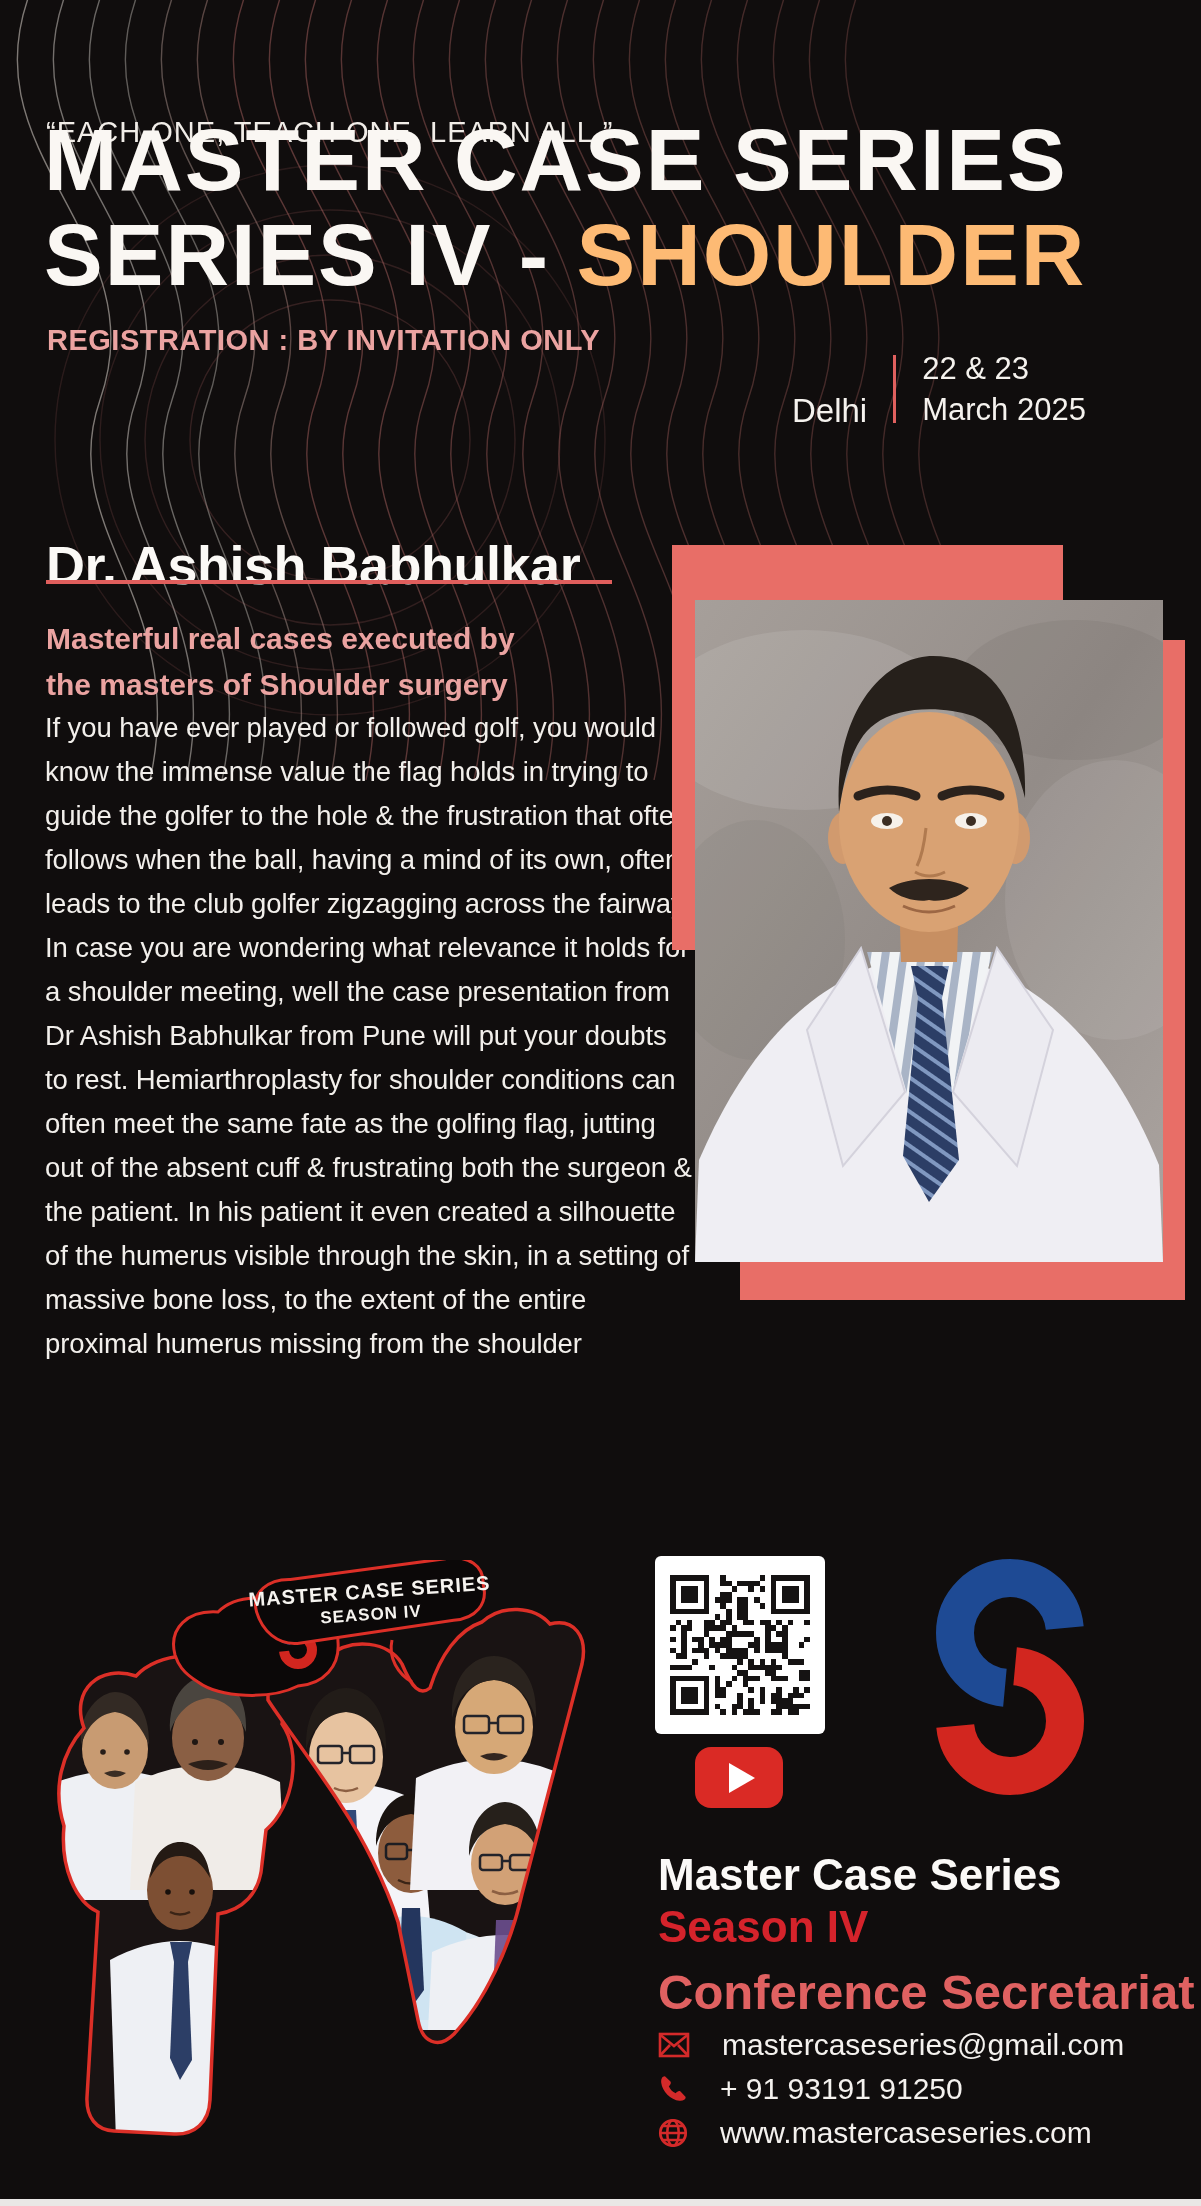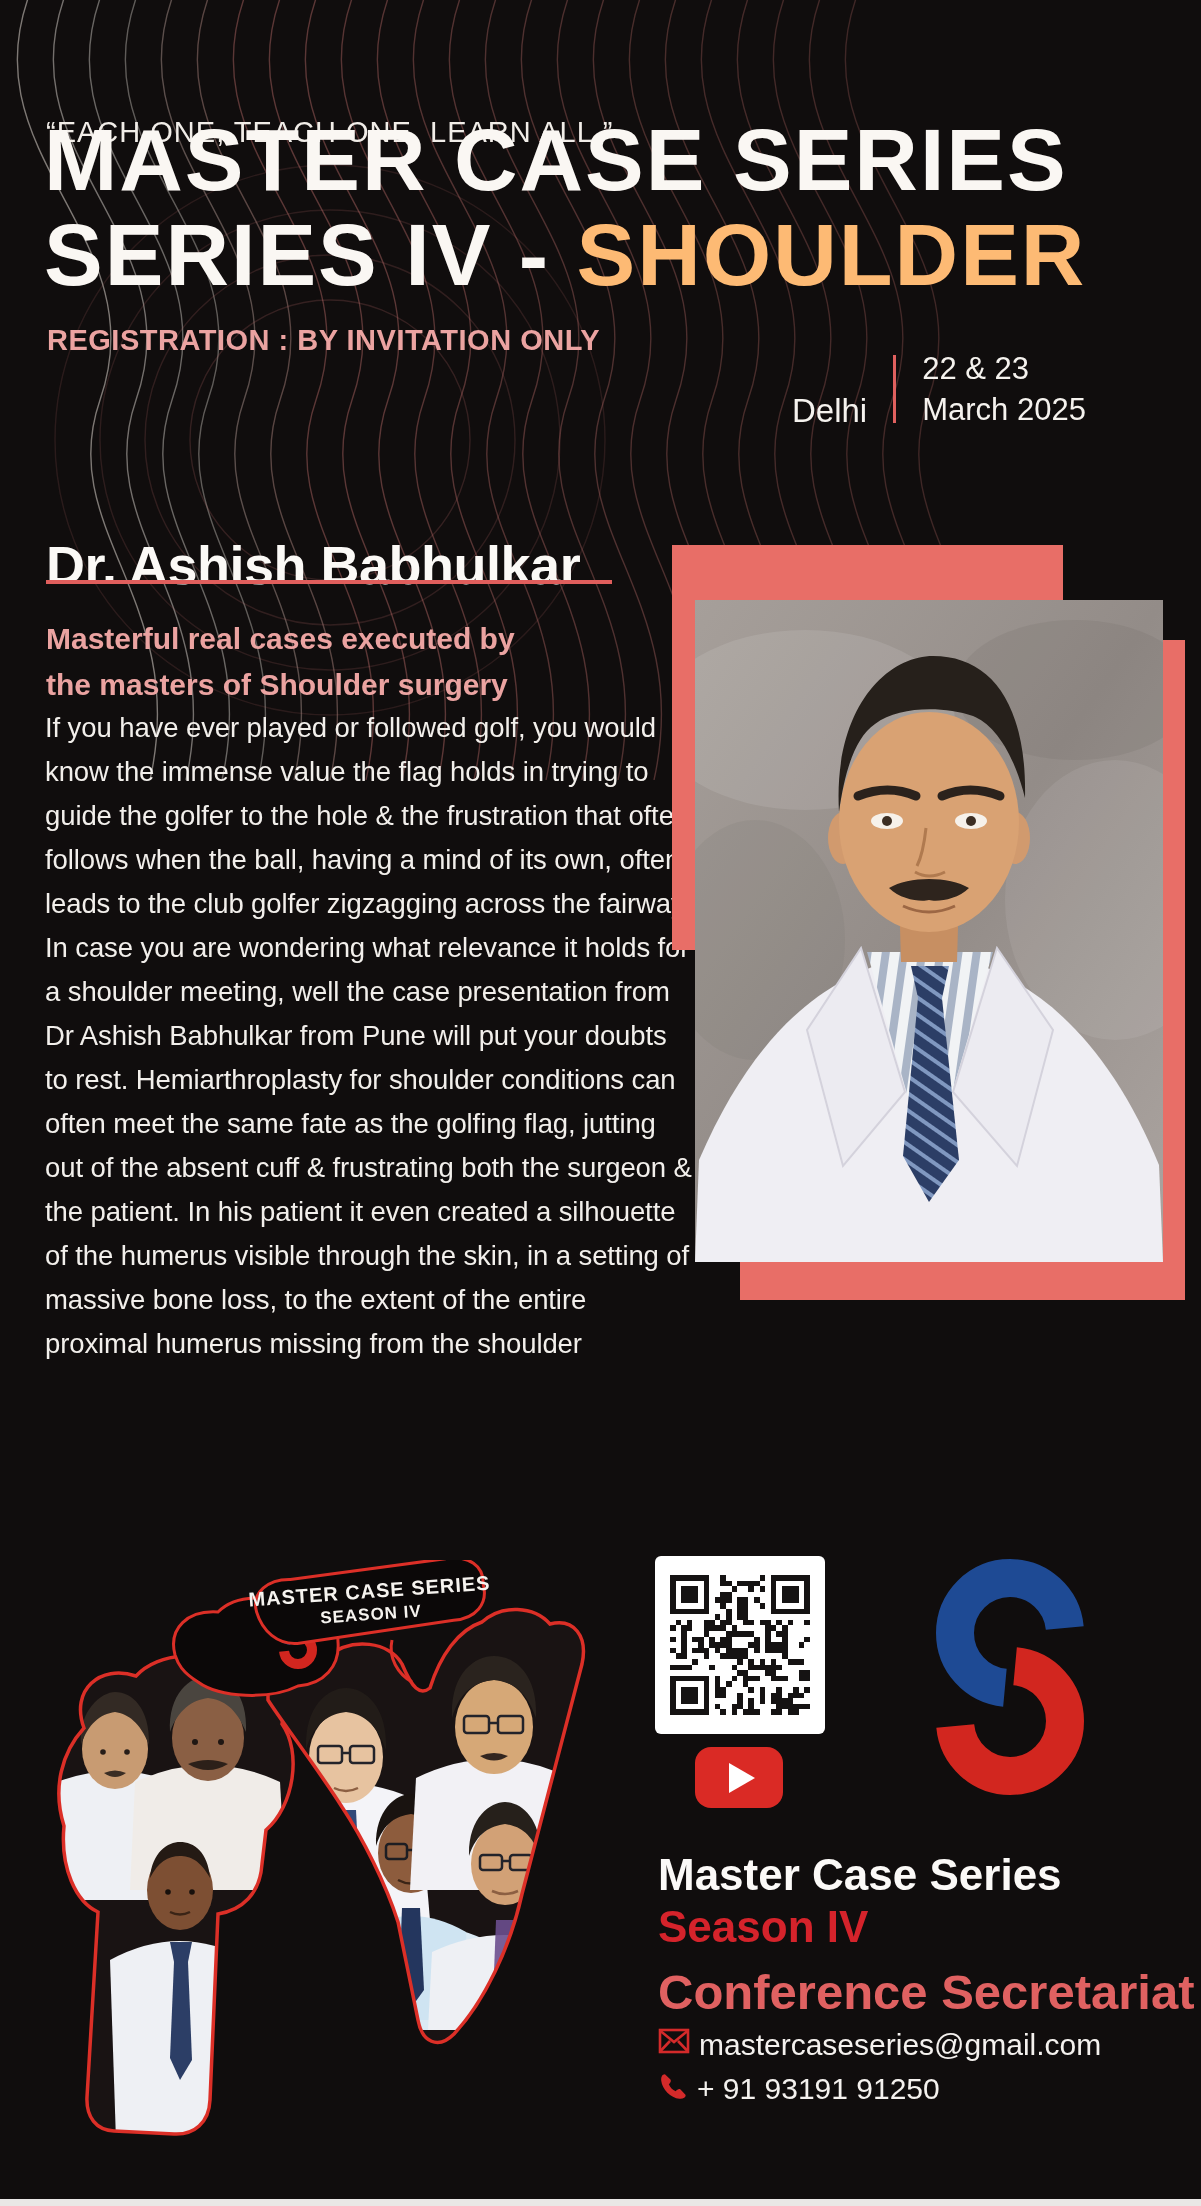--- a/index.html
+++ b/index.html
@@ -28,21 +28,21 @@
   .qr-panel{left:655px;top:1556px;width:170px;height:178px;background:#ffffff;border-radius:6px;
             display:flex;align-items:center;justify-content:center;}
   .yt{left:695px;top:1747px;width:88px;height:61px;background:#da2a25;border-radius:16px;
       display:flex;align-items:center;justify-content:center;}
   .yt-tri{width:0;height:0;border-left:26px solid #ffffff;border-top:15px solid transparent;border-bottom:15px solid transparent;margin-left:6px;}
   
   .brand1{left:658px;top:1850px;font-size:44px;font-weight:700;color:#fbf9f7;}
   .brand2{left:658px;top:1902px;font-size:44px;font-weight:700;color:#d5232b;}
   .section-title{left:658px;top:1964px;font-size:49px;font-weight:700;color:#e06161;}
   .contacts{left:658px;top:2028px;display:flex;flex-direction:column;gap:10px;}
-  .contact-row{display:flex;align-items:flex-start;gap:9px;height:34px;}
+  .contact-row{display:flex;align-items:center;gap:32px;height:34px;}
   .contact-row .txt{font-size:30px;color:#f4f1ee;}
   .bottom-strip{left:0;top:2199px;width:1201px;height:7px;background:#e9e7e5;}
 </style>
 </head>
 <body>
 
 <div class="poster">
 
   <svg class="abs" style="left:0;top:0" width="1201" height="780" viewBox="0 0 1201 780" aria-hidden="true">
     <defs>
@@ -473,16 +473,24 @@
         <path d="M2.5 3 L16 14 L29.5 3 M2.5 23 L12 13 M29.5 23 L20 13" fill="none" stroke="#d42a2a" stroke-width="2.6"></path>
       </svg>
       <span class="txt">mastercaseseries@gmail.com</span>
     </div>
     <div class="contact-row">
       <svg width="30" height="30" viewBox="0 0 26 26">
         <path d="M6 2 C3.5 2 2.5 4.5 2.8 7.5 C3.6 15 11 22.4 18.5 23.2 C21.5 23.5 24 22.5 24 20 L19.5 15.2 C18.2 14.2 16.5 15.4 15.4 16.6 C12.4 15.4 10.6 13.6 9.4 10.6 C10.6 9.5 11.8 7.8 10.8 6.5 Z" fill="#d42a2a"></path>
       </svg>
       <span class="txt">+ 91 93191 91250</span>
     </div>
+    <div class="contact-row">
+      <svg width="30" height="30" viewBox="0 0 26 26">
+        <circle cx="13" cy="13" r="11" fill="none" stroke="#d42a2a" stroke-width="2.4"></circle>
+        <ellipse cx="13" cy="13" rx="5" ry="11" fill="none" stroke="#d42a2a" stroke-width="2.2"></ellipse>
+        <path d="M2 13 L24 13 M4 7 L22 7 M4 19 L22 19" fill="none" stroke="#d42a2a" stroke-width="2.2"></path>
+      </svg>
+      <span class="txt">www.mastercaseseries.com</span>
+    </div>
   </div>
 
   <div class="abs bottom-strip"></div>
 </div>
 
 </body></html>

